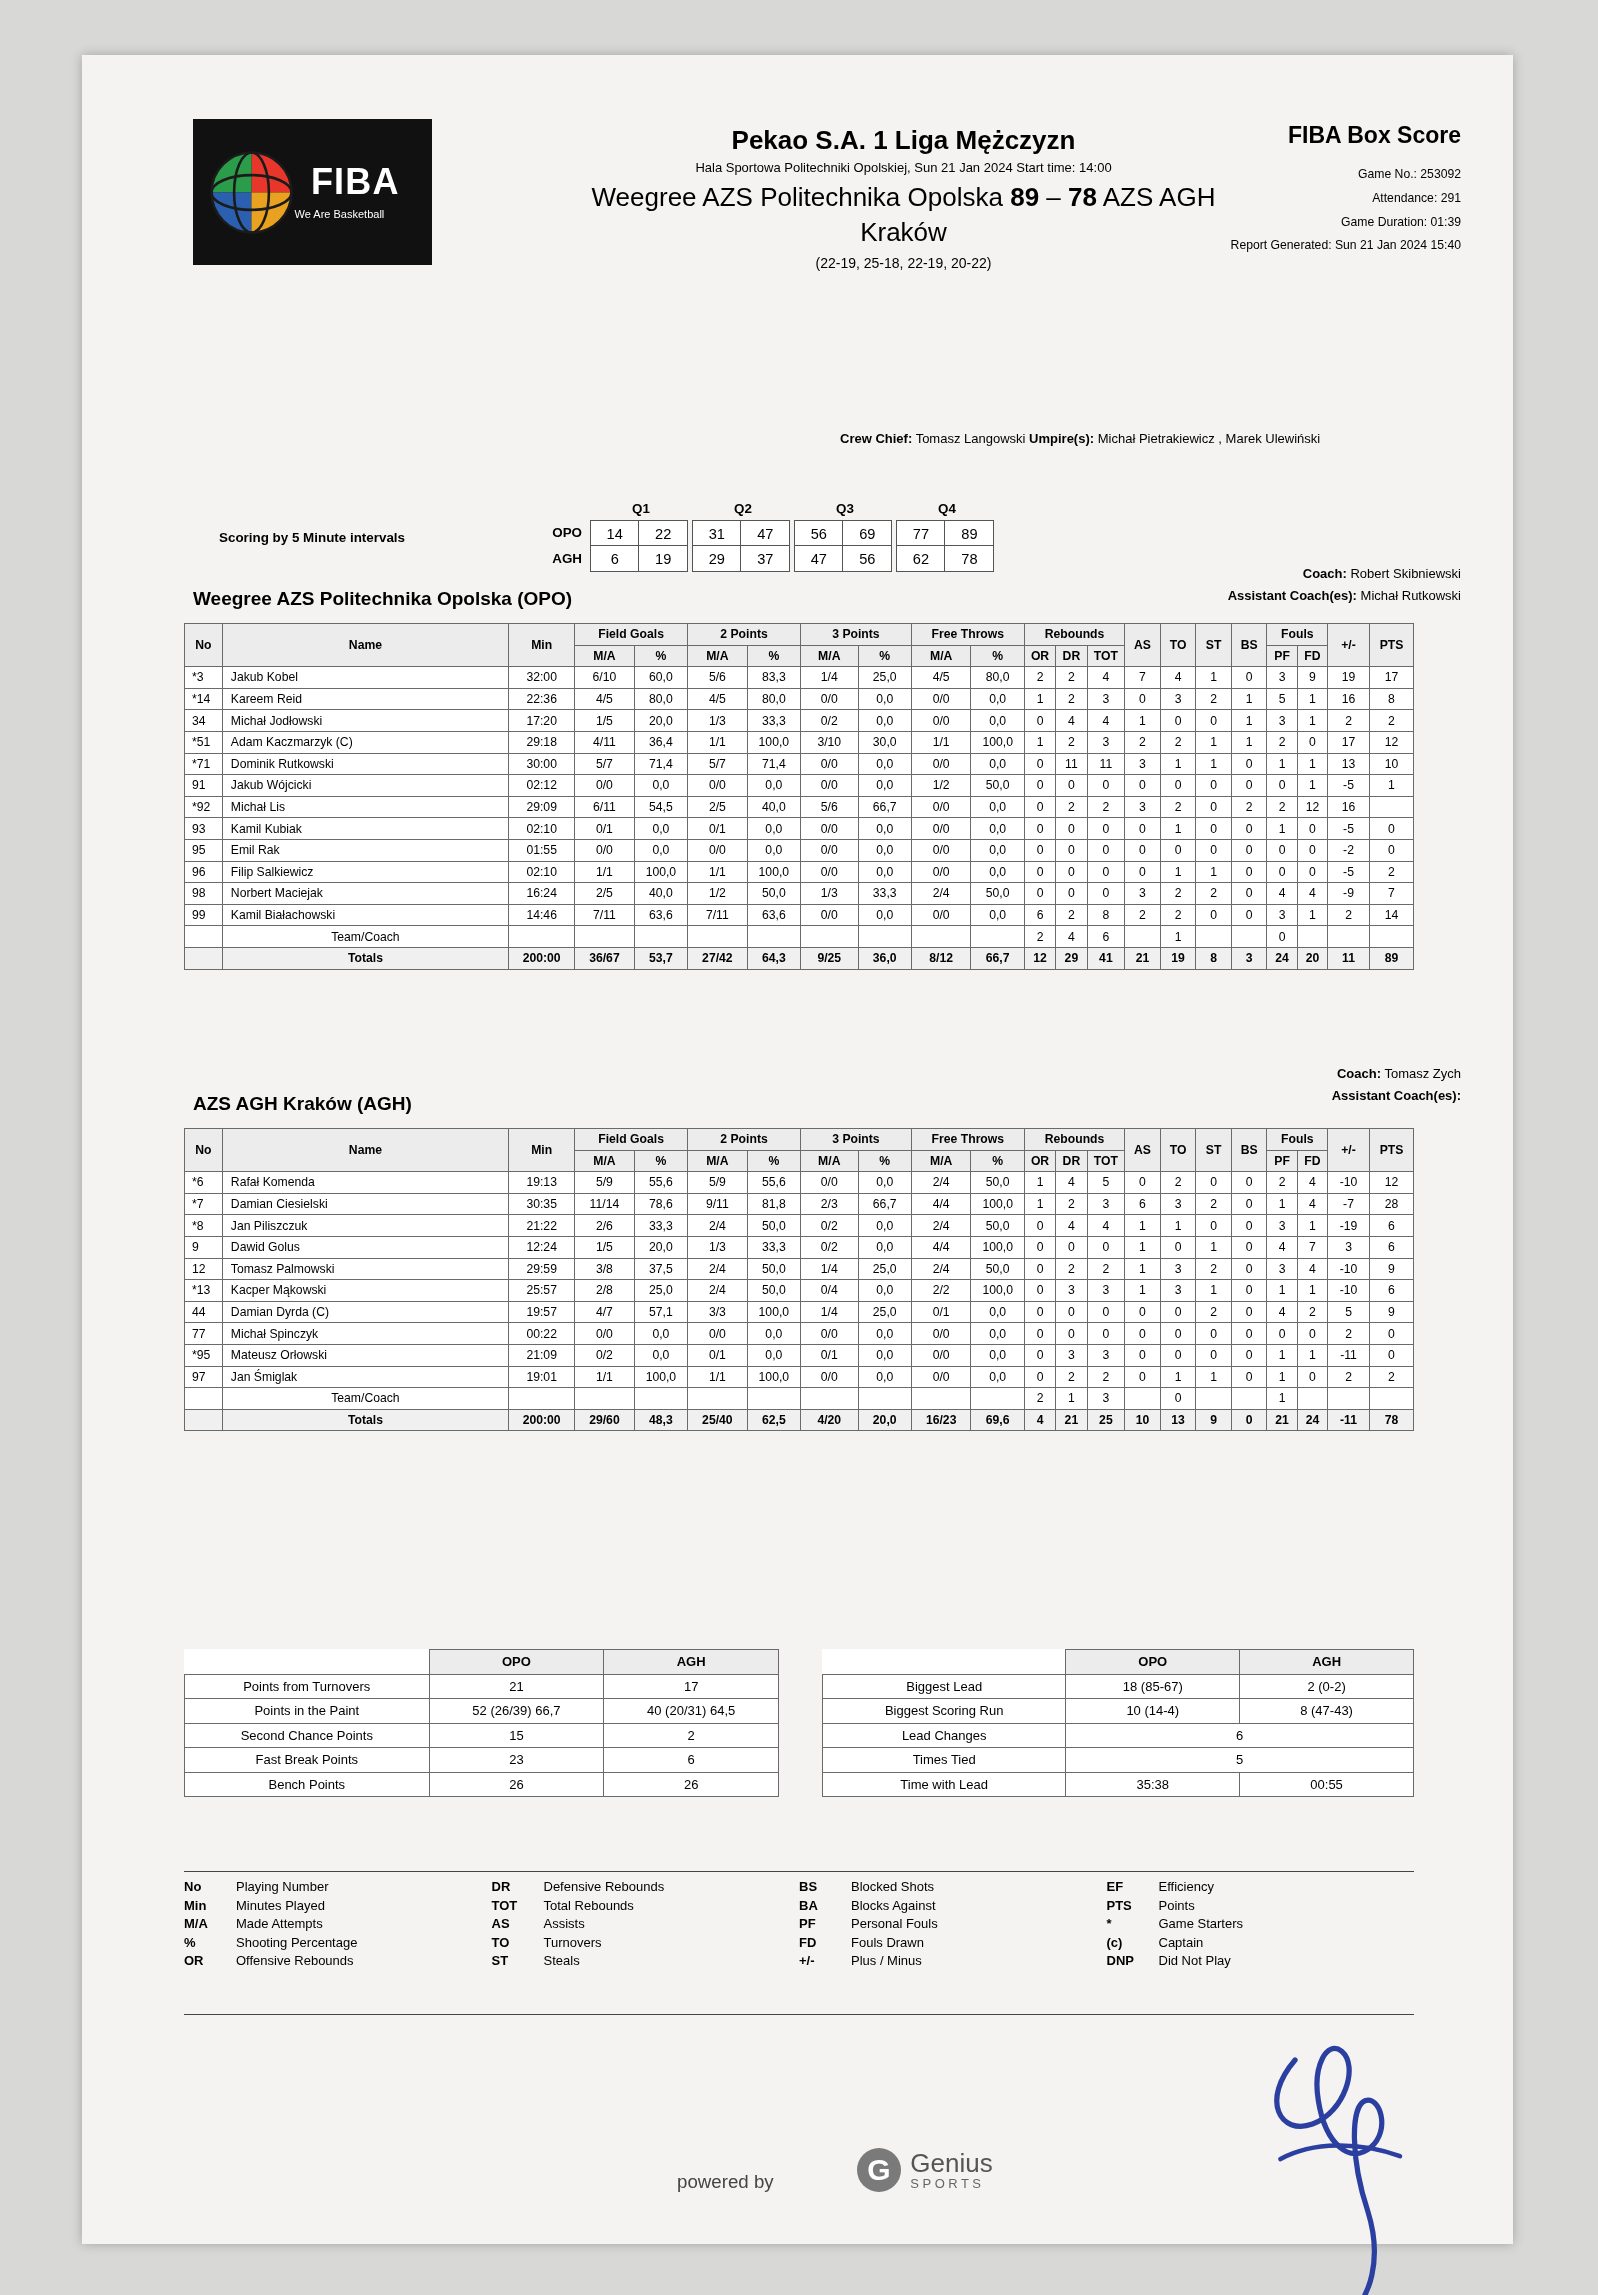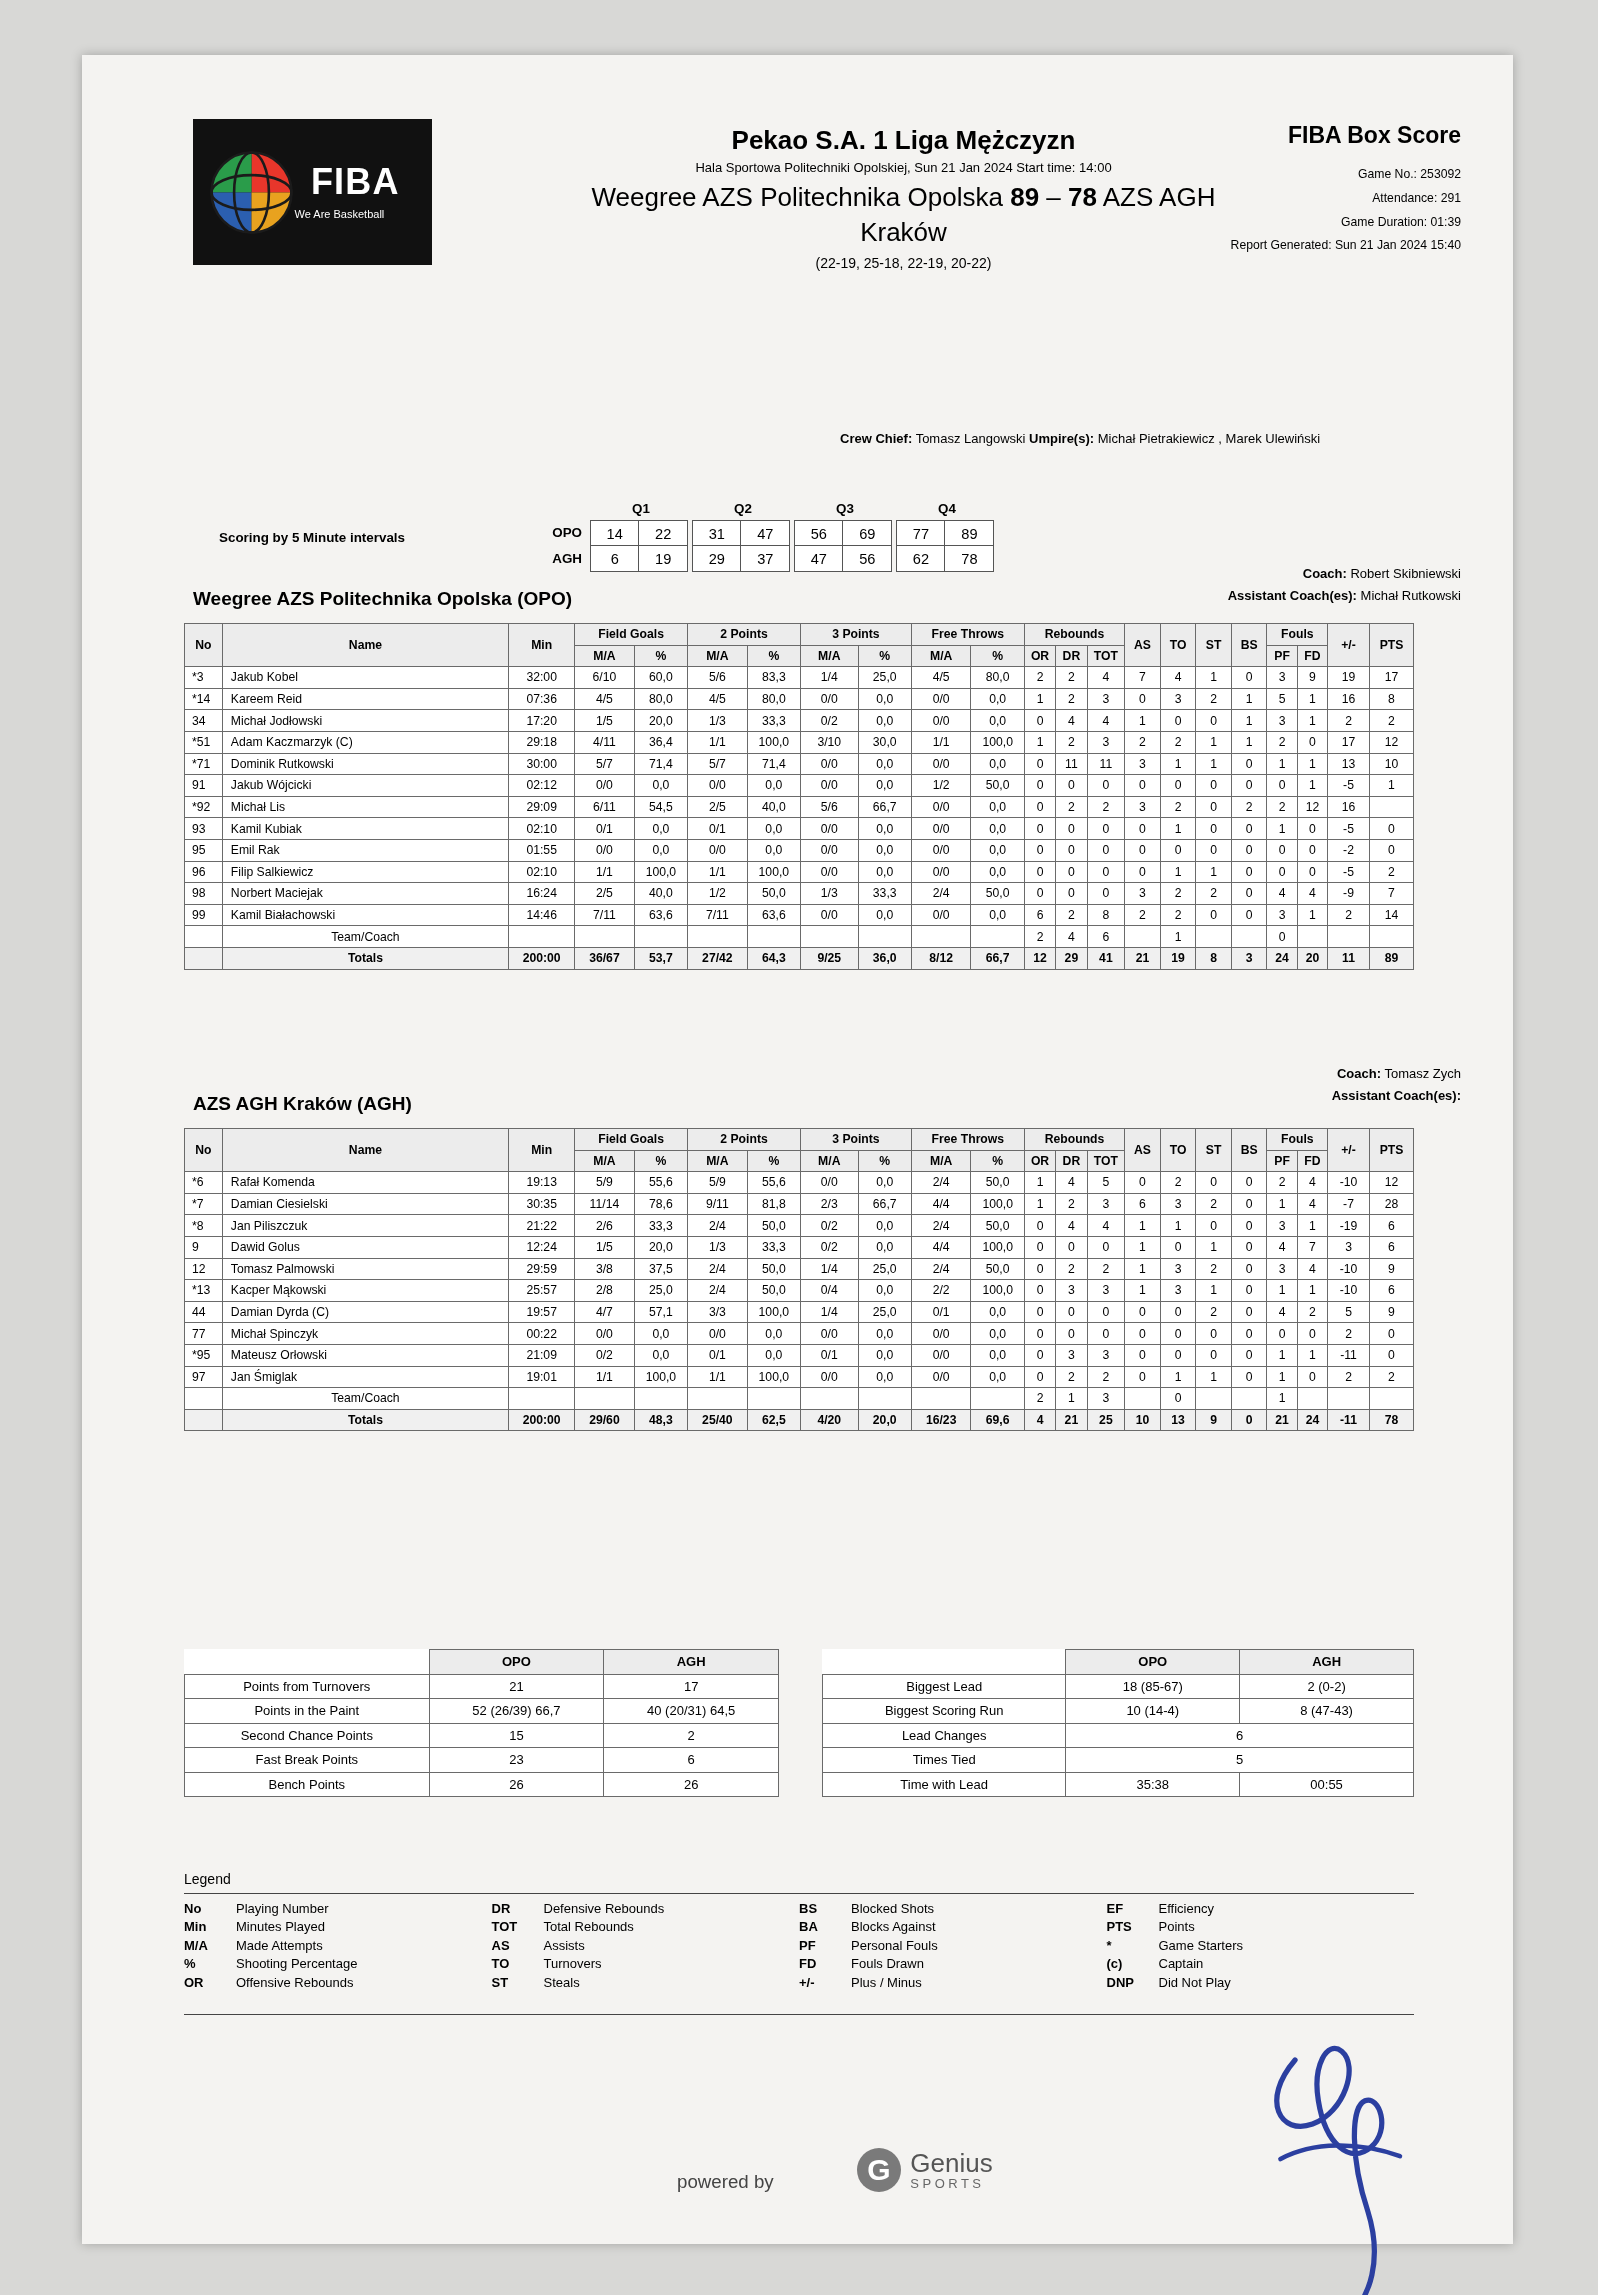--- a/index.html
+++ b/index.html
@@ -297,21 +297,21 @@
             <td class="">1</td>
             <td class="">0</td>
             <td class="">3</td>
             <td class="">9</td>
             <td class="">19</td>
             <td class="">17</td>
           </tr>
           <tr>
             <td class="no">*14</td>
             <td class="name">Kareem Reid</td>
-            <td class="">07:36</td>
+            <td class="">22:36</td>
             <td class="">4/5</td>
             <td class="">80,0</td>
             <td class="">4/5</td>
             <td class="">80,0</td>
             <td class="">0/0</td>
             <td class="">0,0</td>
             <td class="">0/0</td>
             <td class="">0,0</td>
             <td class="">1</td>
             <td class="">2</td>
@@ -1043,21 +1043,20 @@
           </tr>
           <tr>
             <td>Time with Lead</td>
             <td>35:38</td>
             <td>00:55</td>
           </tr>
         </tbody>
       </table>
 
   <div class="legend">
-    <div class="legend-title">Legend</div>
     <div class="legend-rule"></div>
     <div class="legend-grid" id="legend-grid">
           <div class="legend-item">
             <span class="abbr">No</span>
             <span class="desc">Playing Number</span>
           </div>
           <div class="legend-item">
             <span class="abbr">DR</span>
             <span class="desc">Defensive Rebounds</span>
           </div>

